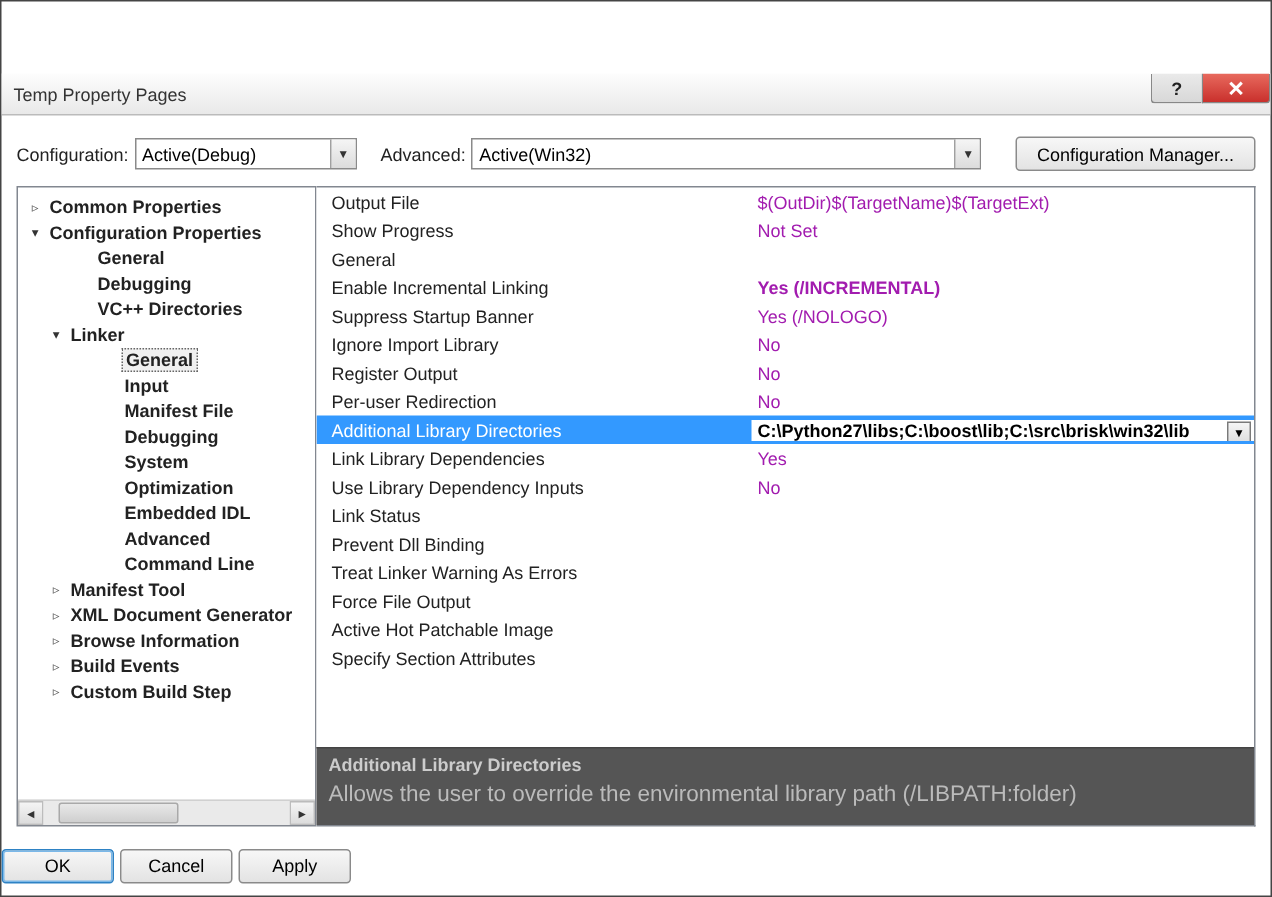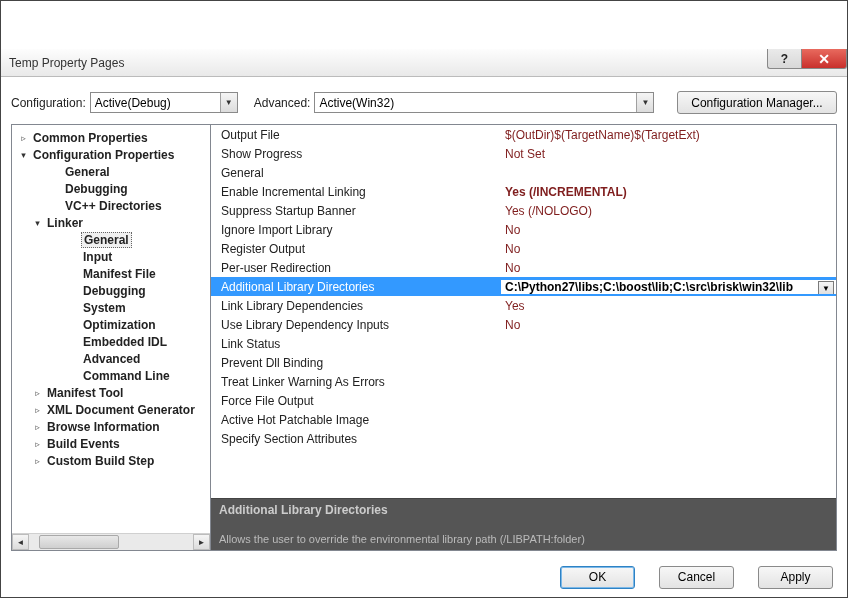--- a/index.html
+++ b/index.html
@@ -39,33 +39,33 @@
 .hscroll { height: 17px; border-top: 1px solid #d0d0d0; background:#f0f0f0; display:flex; align-items:center; }
 .hscroll .arrow { width:17px; height:100%; border:1px solid #bcbcbc; background: linear-gradient(#f5f5f5,#dcdcdc); display:flex; align-items:center; justify-content:center; font-size:8px; color:#333;}
 .hscroll .track { flex:1; height:100%; background:#eaeaea; position:relative;}
 .hscroll .thumb { position:absolute; left:10px; top:1px; bottom:1px; width:80px; background:linear-gradient(#e8e8e8,#cfcfcf); border:1px solid #a9a9a9; border-radius:2px;}
 
 
 .propwrap { flex:1; border: 1px solid #828790; border-left: none; background: #fff; display: flex; flex-direction: column; min-width:0;}
 .grid { flex:1; overflow:auto; }
 .row { display:flex; height:19px; align-items:center; }
 .row .name { width: 290px; padding-left: 10px; color:#222; white-space:nowrap; overflow:hidden; text-overflow:ellipsis;}
-.row .value { flex:1; padding-left: 4px; color:#7f1d1d; white-space:nowrap; overflow:hidden; text-overflow:ellipsis; position:relative;}
+.row .value { flex:1; padding-left: 4px; color:#a21caf; white-space:nowrap; overflow:hidden; text-overflow:ellipsis; position:relative;}
 .row .value .dropicon { position:absolute; right:2px; top:1px; width:16px; height:16px; border:1px solid #7a7a7a; background: linear-gradient(#f5f5f5,#dcdcdc); display:flex; align-items:center; justify-content:center; font-size:8px;}
 .row.selected { background: #3399ff; color:#fff; }
 .row.selected .name, .row.selected .value { color:#fff; }
 .row.selected .value { background:#fff; color:#000; }
 .row.bold .value { font-weight:bold; }
 
 .desc { height: 52px; background: #555; border-top:1px solid #444; color:#ddd; padding: 4px 8px; }
 .desc .dtitle { font-weight: bold; color:#ccc; }
-.desc .dtext { color:#bbb; font-size:11px; margin-top:16px;}
-
-
-.footer { height: 40px; display:flex; align-items:center; justify-content:flex-end; gap:24px; padding-right:14px; border-top: 0; }
+.desc .dtext { color:#bbb; font-size:15px; margin-top:4px;}
+
+
+.footer { height: 40px; display:flex; align-items:center; justify-content:flex-start; gap:4px; padding-right:14px; border-top: 0; }
 .footer .btn { width: 75px; }
 .footer .btn.default { border: 1px solid #2e82c4; box-shadow: 0 0 0 1px #7bb8e8 inset; }
 </style>
 </head>
 <body>
 
 <div class="titlebar">
   <span class="title">Temp Property Pages</span>
   <div class="controls">
     <div class="ctl help">

